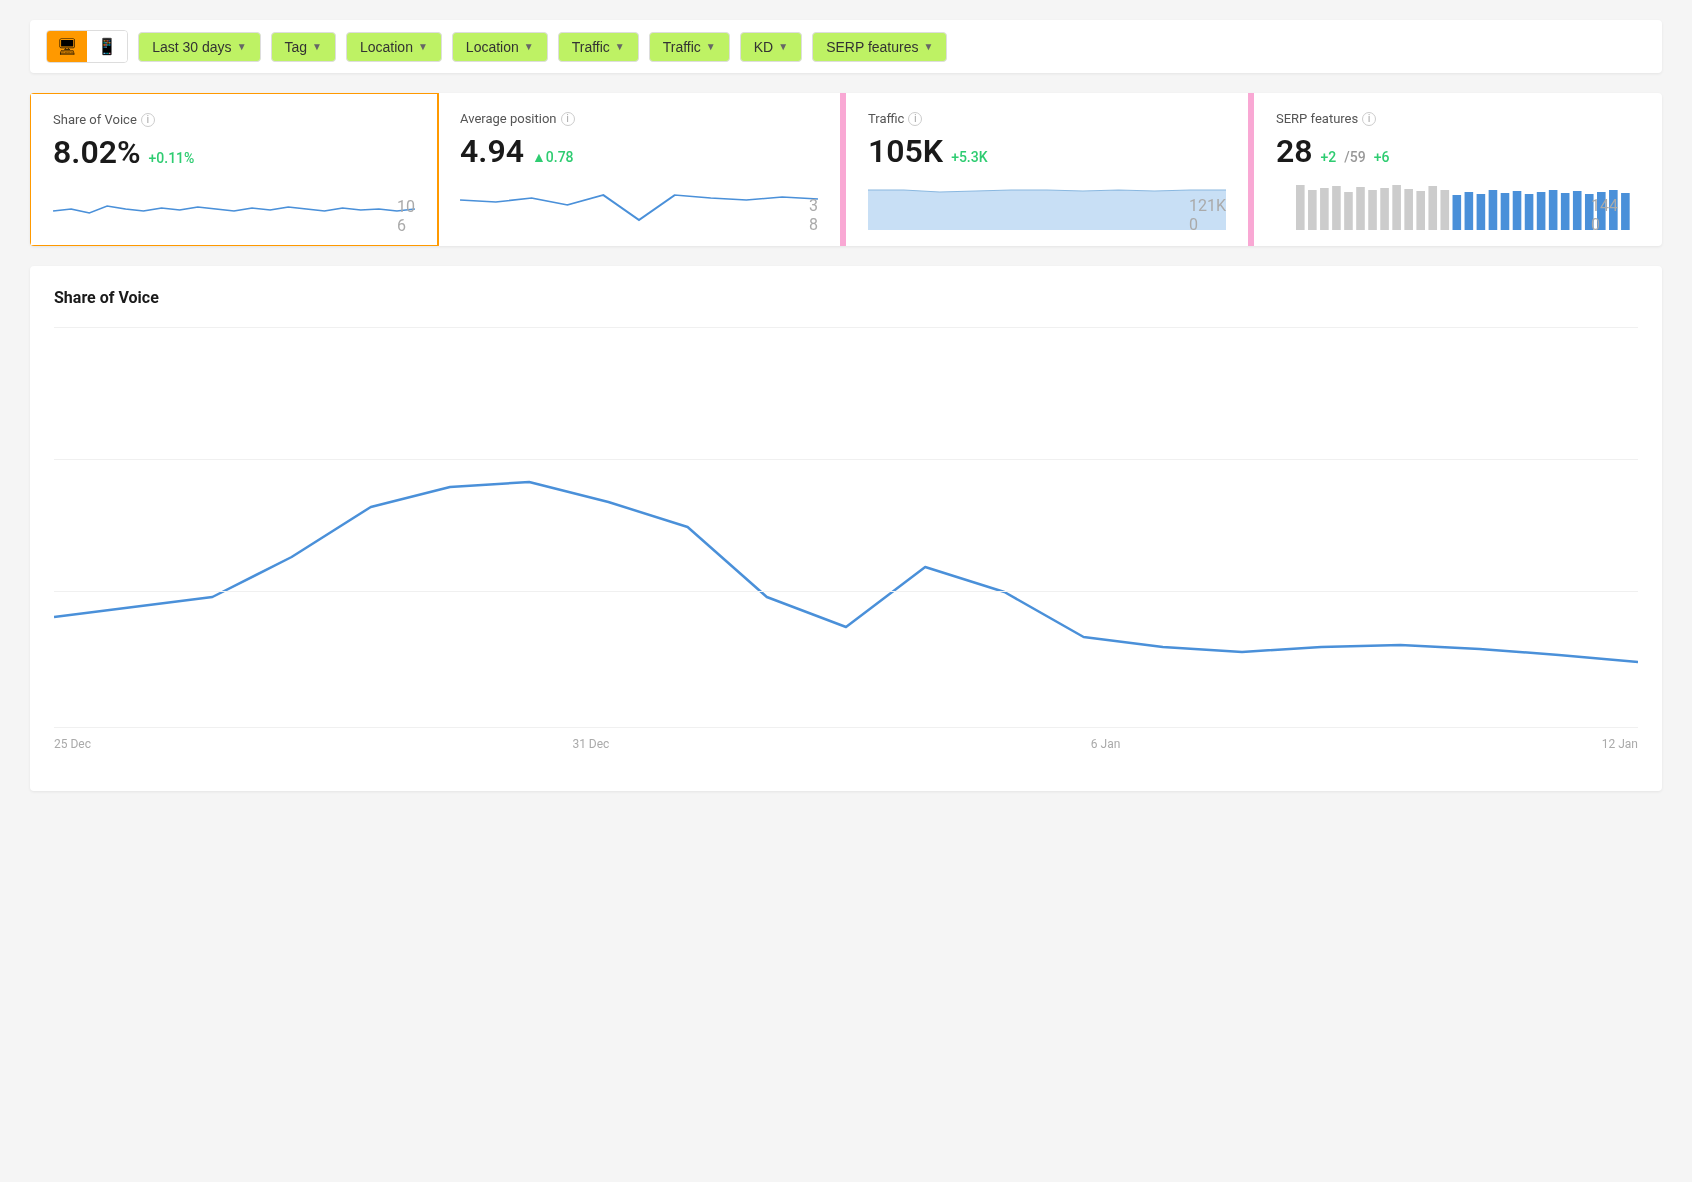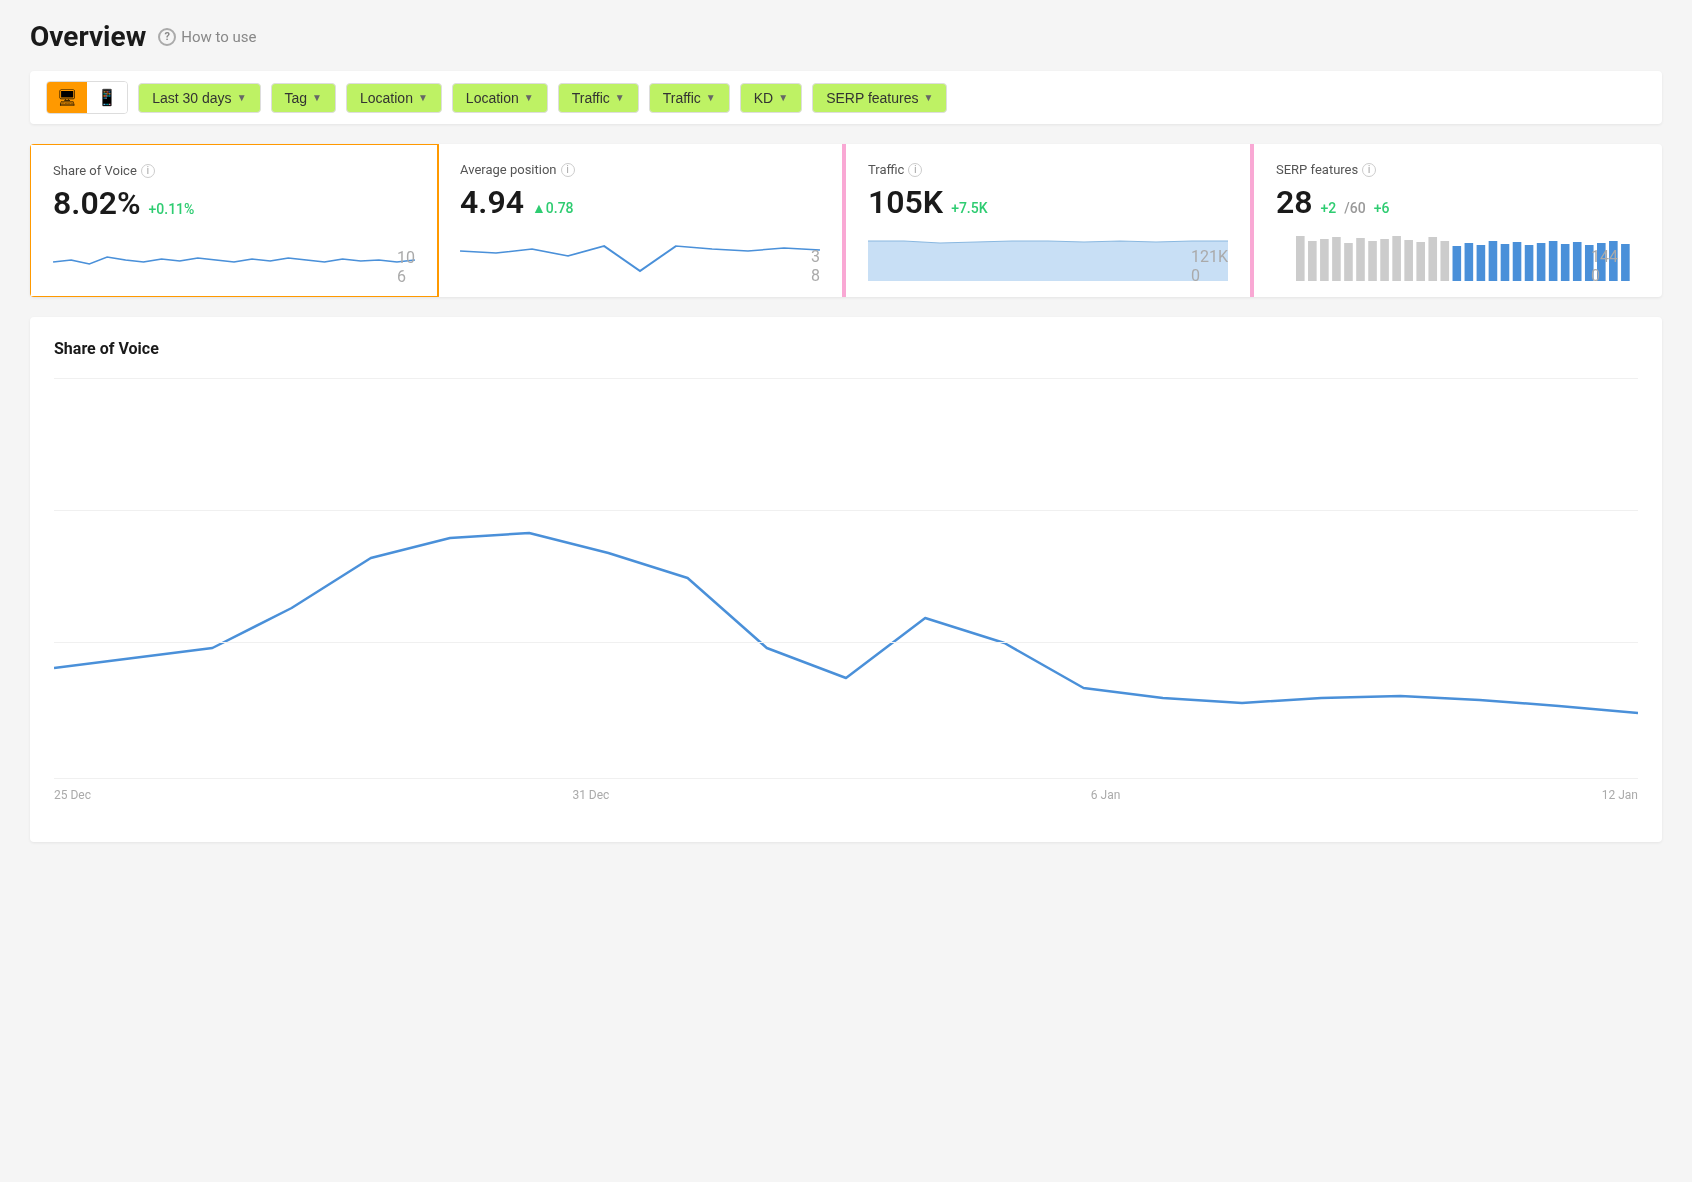--- a/index.html
+++ b/index.html
@@ -96,21 +96,21 @@
       grid-template-columns: 1fr 1fr 1fr 1fr;
       gap: 0;
       margin-bottom: 20px;
       background: #fff;
       border-radius: 4px;
       box-shadow: 0 1px 3px rgba(0,0,0,0.07);
       overflow: hidden;
     }
     .metric-card {
       padding: 18px 22px 14px;
-      border-right: 4px solid #f9a8d4;
+      border-right: 6px solid #f9a8d4;
       cursor: pointer;
       position: relative;
     }
     .metric-card:last-child {
       border-right: none;
     }
     .metric-card.selected {
       border: 2px solid #f90;
       border-radius: 2px;
       margin: -1px;
@@ -206,27 +206,20 @@
     .main-svg {
       width: 100%;
       height: 100%;
     }
   </style>
 </head>
 <body>
 
 <div class="page">
 
-  <div class="header">
-    <h1 class="page-title">Overview</h1>
-    <div class="how-to-use">
-      <div class="how-to-use-icon">?</div>
-      <span>How to use</span>
-    </div>
-  </div>
 
   <div class="toolbar">
     <div class="device-toggle">
       <button class="device-btn active">🖥</button>
       <button class="device-btn">📱</button>
     </div>
     <button class="filter-btn">
       <span>Last 30 days</span>
       <span class="chevron">▼</span>
     </button>
@@ -302,21 +295,21 @@
       </div>
     </div>
 
     <div class="metric-card">
       <div class="metric-label">
         <span>Traffic</span>
         <span class="info-icon">i</span>
       </div>
       <div class="metric-value-row">
         <span class="metric-value">105K</span>
-        <span class="metric-delta delta-up">+7.5K</span>
+        <span class="metric-delta delta-up">+5.3K</span>
       </div>
       <div class="mini-chart">
         <svg class="sparkline" viewBox="0 0 200 50" preserveAspectRatio="none">
           <polygon points="0,10 20,10 40,12 60,11 80,10 100,10 120,11 140,10 160,11 180,10 200,10 200,50 0,50" fill="#c8dff5" stroke="none"></polygon>
           <polyline points="0,10 20,10 40,12 60,11 80,10 100,10 120,11 140,10 160,11 180,10 200,10" fill="none" stroke="#8ab8e0" stroke-width="1"></polyline>
         </svg>
         <div class="mini-chart-labels">
           <span>121K</span>
           <span>0</span>
         </div>
@@ -324,21 +317,21 @@
     </div>
 
     <div class="metric-card">
       <div class="metric-label">
         <span>SERP features</span>
         <span class="info-icon">i</span>
       </div>
       <div class="metric-value-row">
         <span class="metric-value">28</span>
         <span class="metric-delta delta-up">+2</span>
-        <span class="metric-delta" style="color:#999">/60</span>
+        <span class="metric-delta" style="color:#999">/59</span>
         <span class="metric-delta delta-up">+6</span>
       </div>
       <div class="mini-chart" style="display:flex;align-items:flex-end;gap:1px;margin-left:20px;">
         <svg class="sparkline" viewBox="0 0 200 50" preserveAspectRatio="none">
 
           <rect x="0" y="5" width="5" height="45" fill="#ccc"></rect>
           <rect x="7" y="10" width="5" height="40" fill="#ccc"></rect>
           <rect x="14" y="8" width="5" height="42" fill="#ccc"></rect>
           <rect x="21" y="6" width="5" height="44" fill="#ccc"></rect>
           <rect x="28" y="12" width="5" height="38" fill="#ccc"></rect>

